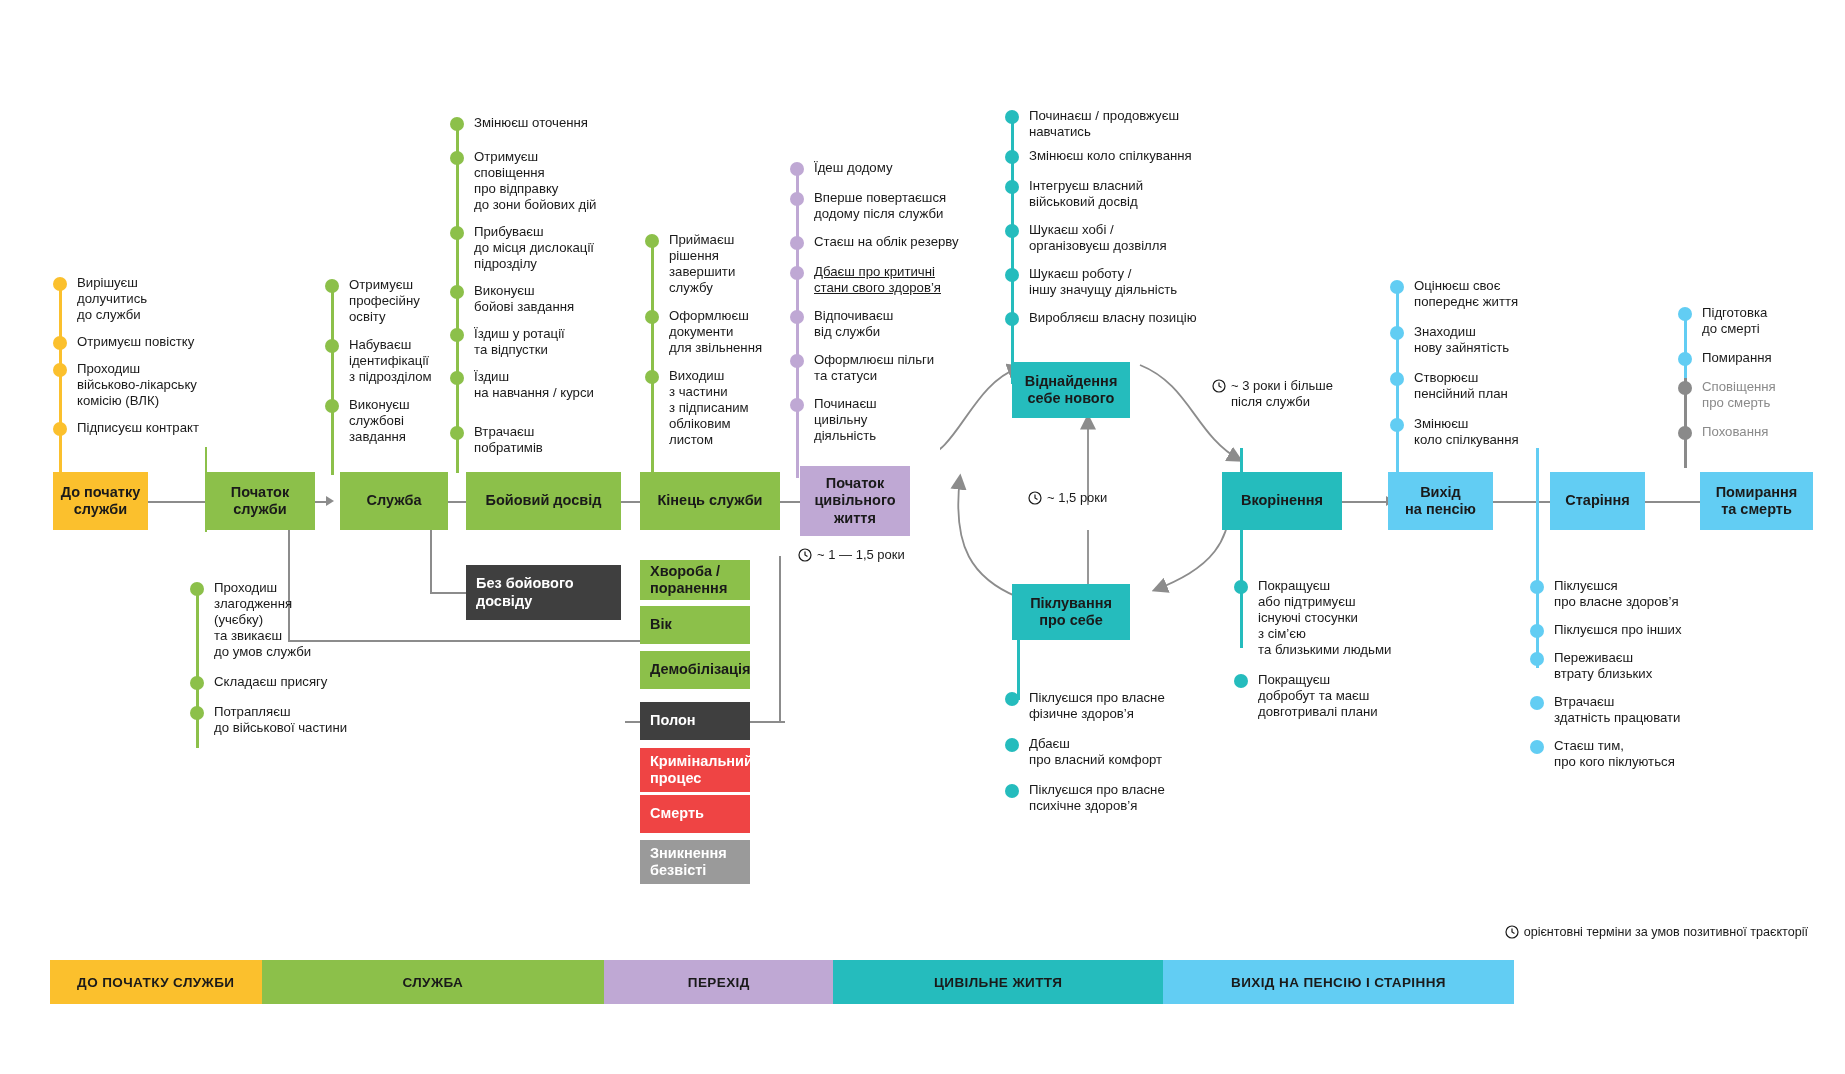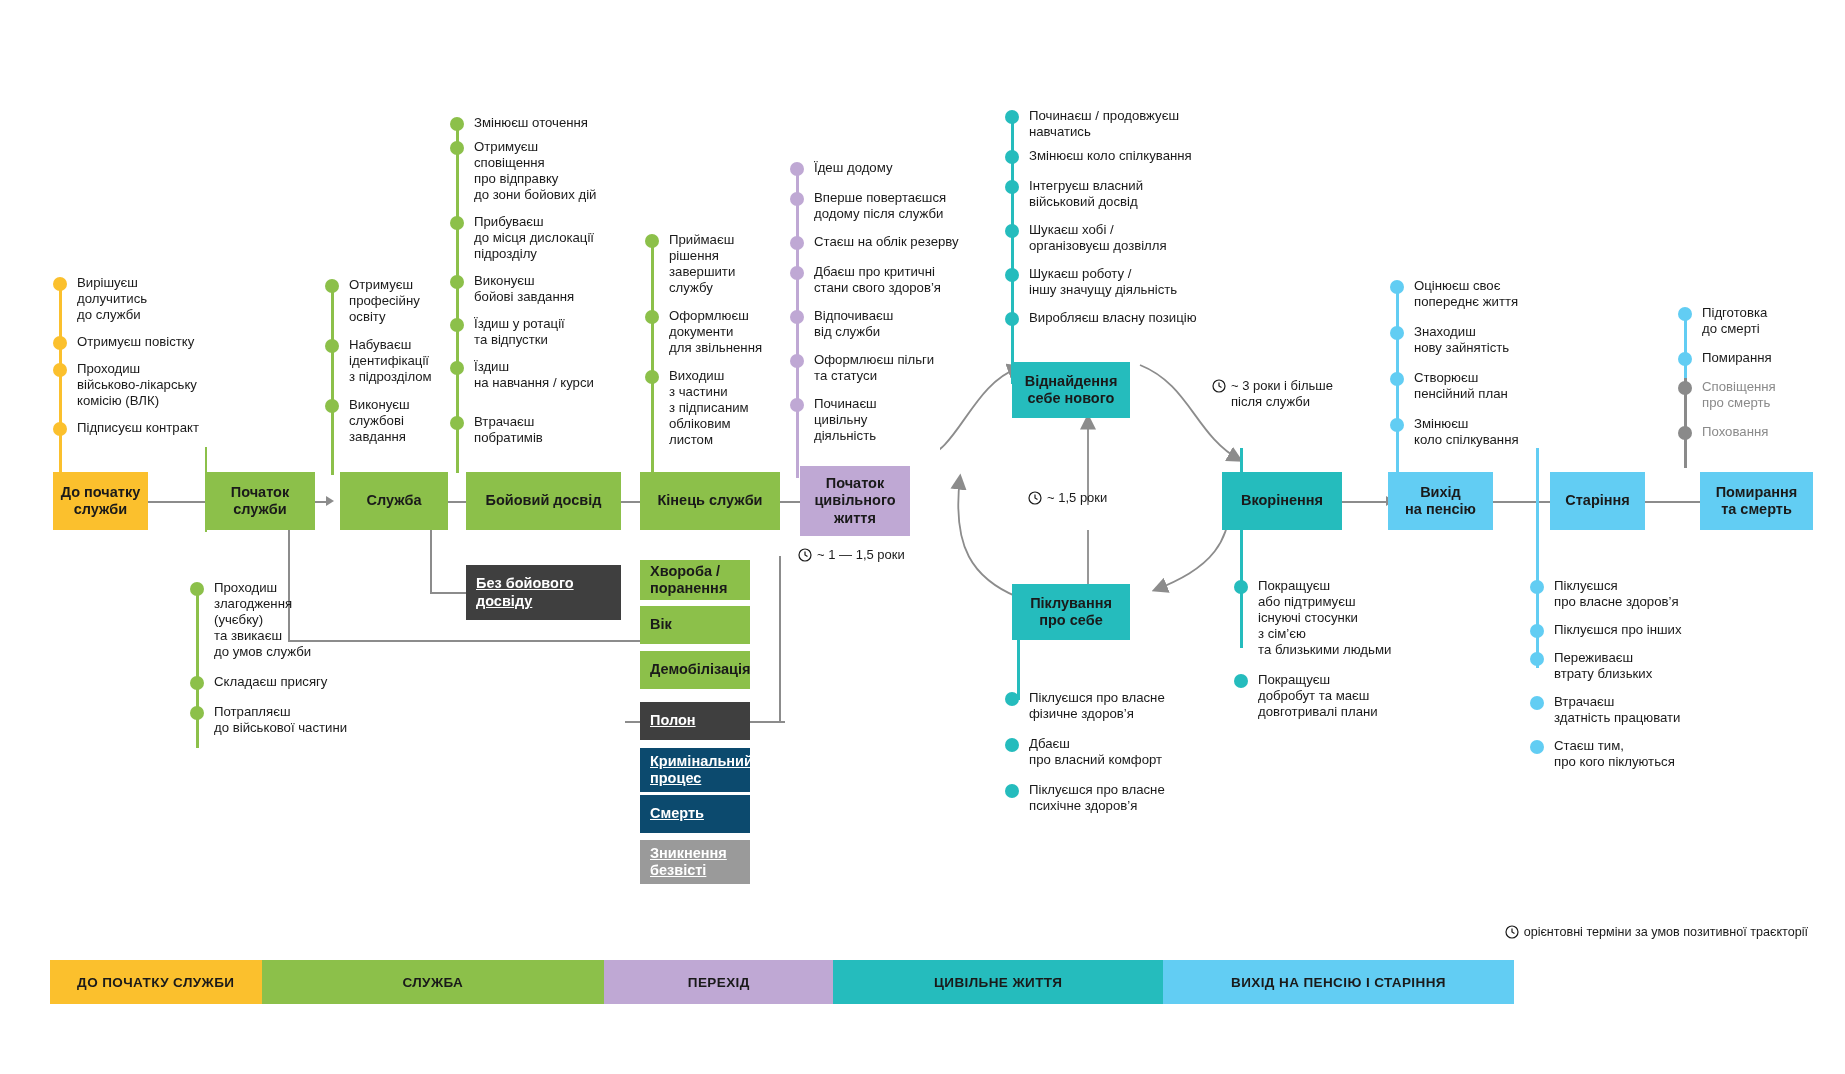--- a/index.html
+++ b/index.html
@@ -25,24 +25,24 @@
     padding: 4px 6px;
     white-space: pre-line;
     z-index: 6;
   }
   .stage.amber  { background:#fbc02d; color:#1a1a1a; }
   .stage.green  { background:#8cc04a; color:#1a1a1a; }
   .stage.purple { background:#bfa8d4; color:#1a1a1a; }
   .stage.teal   { background:#25bcbd; color:#1a1a1a; }
   .stage.blue   { background:#62cdf3; color:#1a1a1a; }
   .stage.darkgray { background:#3f3f3f; color:#ffffff; }
-  .stage.midgray  { background:#0c4a6e; color:#ffffff; }
+  .stage.midgray  { background:#ef4444; color:#ffffff; }
   .stage.lightgray{ background:#9a9a9a; color:#ffffff; }
   .stage.greenlabel { background:#8cc04a; color:#1a1a1a; justify-content:flex-start; text-align:left; padding-left:10px;}
-  .stage.graylabel  { justify-content:flex-start; text-align:left; padding-left:10px;text-decoration:underline;}
+  .stage.graylabel  { justify-content:flex-start; text-align:left; padding-left:10px;}
 
   
   .blist { position: absolute; z-index: 5; }
   .blist .spine {
     position: absolute; left: 6px; top: 8px; bottom: 0; width: 2.5px;
   }
   .bitem {
     position: relative;
     padding-left: 24px;
     font-size: 13.2px;
@@ -177,21 +177,21 @@
     <div class="bitem" style="margin-bottom:12px;"><span class="dot" style="background:#8cc04a"></span><span>Набуваєш
 ідентифікації
 з підрозділом</span></div>
     <div class="bitem"><span class="dot" style="background:#8cc04a"></span><span>Виконуєш
 службові
 завдання</span></div>
   </div>
 
   <div class="blist" style="left:450px;top:115px;width:165px;">
     <div class="spine" style="background:#8cc04a;height:350px;"></div>
-    <div class="bitem" style="margin-bottom:8px;"><span class="dot" style="background:#8cc04a"></span><span>Змінюєш оточення</span></div>
+    <div class="bitem" style="margin-bottom:18px;"><span class="dot" style="background:#8cc04a"></span><span>Змінюєш оточення</span></div>
     <div class="bitem" style="margin-bottom:11px;"><span class="dot" style="background:#8cc04a"></span><span>Отримуєш
 сповіщення
 про відправку
 до зони бойових дій</span></div>
     <div class="bitem" style="margin-bottom:11px;"><span class="dot" style="background:#8cc04a"></span><span>Прибуваєш
 до місця дислокації
 підрозділу</span></div>
     <div class="bitem" style="margin-bottom:11px;"><span class="dot" style="background:#8cc04a"></span><span>Виконуєш
 бойові завдання</span></div>
     <div class="bitem" style="margin-bottom:11px;"><span class="dot" style="background:#8cc04a"></span><span>Їздиш у ротації
@@ -217,21 +217,21 @@
 обліковим
 листом</span></div>
   </div>
 
   <div class="blist" style="left:790px;top:160px;width:180px;">
     <div class="spine" style="background:#bfa8d4;height:310px;"></div>
     <div class="bitem" style="margin-bottom:14px;"><span class="dot" style="background:#bfa8d4"></span><span>Їдеш додому</span></div>
     <div class="bitem" style="margin-bottom:12px;"><span class="dot" style="background:#bfa8d4"></span><span>Вперше повертаєшся
 додому після служби</span></div>
     <div class="bitem" style="margin-bottom:14px;"><span class="dot" style="background:#bfa8d4"></span><span>Стаєш на облік резерву</span></div>
-    <div class="bitem" style="margin-bottom:12px;"><span class="dot" style="background:#bfa8d4"></span><span>Дбаєш про критичні
+    <div class="bitem" style="margin-bottom:12px;text-decoration:underline;"><span class="dot" style="background:#bfa8d4"></span><span>Дбаєш про критичні
 стани свого здоров’я</span></div>
     <div class="bitem" style="margin-bottom:12px;"><span class="dot" style="background:#bfa8d4"></span><span>Відпочиваєш
 від служби</span></div>
     <div class="bitem" style="margin-bottom:12px;"><span class="dot" style="background:#bfa8d4"></span><span>Оформлюєш пільги
 та статуси</span></div>
     <div class="bitem"><span class="dot" style="background:#bfa8d4"></span><span>Починаєш
 цивільну
 діяльність</span></div>
   </div>
 

